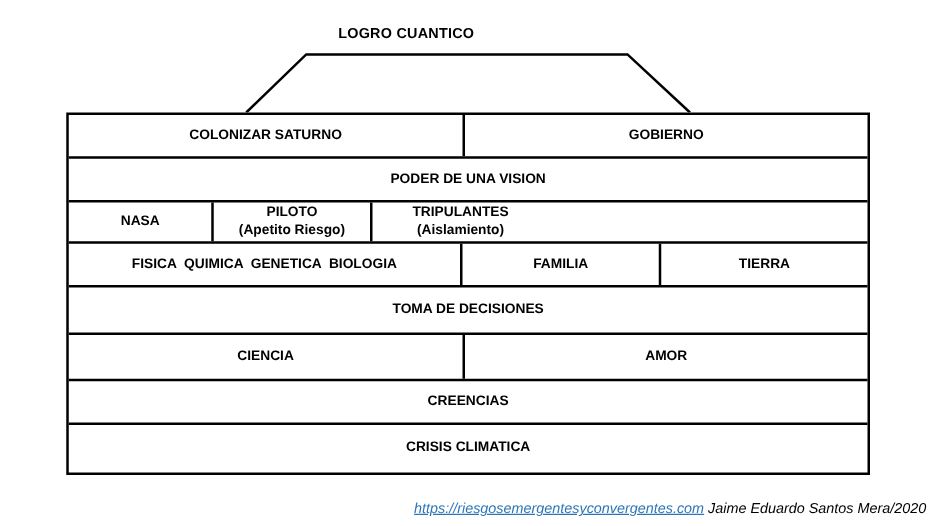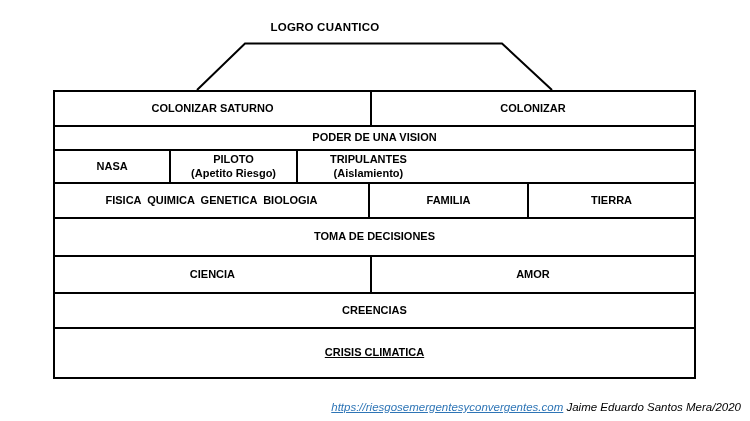--- a/index.html
+++ b/index.html
@@ -36,23 +36,23 @@
 
 <div class="diagram-title">LOGRO CUANTICO</div>
 
 <svg class="trapezoid-svg" width="750" height="92" viewBox="0 0 750 92">
   <path d="M197,90 L245,43.5 L502,43.5 L552,90" fill="none" stroke="#000000" stroke-width="2"></path>
 </svg>
 
 <div class="pyramid" id="pyramid">
     <div class="p-row" style="height: 35px;">
       <div class="p-cell" style="width: 49.6%;"><div>COLONIZAR SATURNO</div></div>
-      <div class="p-cell" style="width: 50.4%;"><div>COLONIZAR</div></div>
+      <div class="p-cell" style="width: 50.4%;"><div>GOBIERNO</div></div>
     </div>
-    <div class="p-row" style="height: 24px;">
+    <div class="p-row" style="height: 35px;">
       <div class="p-cell" style="width: 100%;"><div>PODER DE UNA VISION</div></div>
     </div>
     <div class="p-row" style="height: 33px;">
       <div class="p-cell" style="width: 18.2%;"><div>NASA</div></div>
       <div class="p-cell" style="width: 19.8%;"><div>PILOTO</div><div>(Apetito Riesgo)</div></div>
       <div class="p-cell" style="width: 22.1%;"><div>TRIPULANTES</div><div>(Aislamiento)</div></div>
     </div>
     <div class="p-row" style="height: 35px;">
       <div class="p-cell" style="width: 49.3%;"><div>FISICA  QUIMICA  GENETICA  BIOLOGIA</div></div>
       <div class="p-cell" style="width: 24.9%;"><div>FAMILIA</div></div>
@@ -61,18 +61,18 @@
     <div class="p-row" style="height: 38px;">
       <div class="p-cell" style="width: 100%;"><div>TOMA DE DECISIONES</div></div>
     </div>
     <div class="p-row" style="height: 37px;">
       <div class="p-cell" style="width: 49.6%;"><div>CIENCIA</div></div>
       <div class="p-cell" style="width: 50.4%;"><div>AMOR</div></div>
     </div>
     <div class="p-row" style="height: 35px;">
       <div class="p-cell" style="width: 100%;"><div>CREENCIAS</div></div>
     </div>
-    <div class="p-row" style="height: 48px; text-decoration: underline;">
+    <div class="p-row" style="height: 38px;">
       <div class="p-cell" style="width: 100%;"><div>CRISIS CLIMATICA</div></div>
     </div>
   </div>
 
 <div class="footer"><a href="#" style="color: rgb(46, 117, 182);">https://riesgosemergentesyconvergentes.com</a><span> Jaime Eduardo Santos Mera/2020</span></div>
 
 </body></html>

